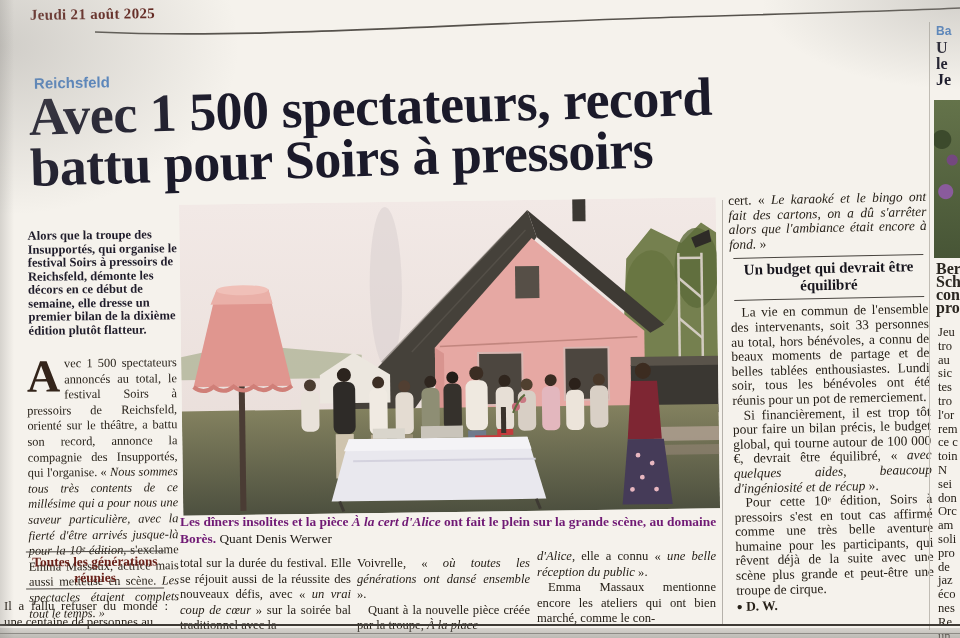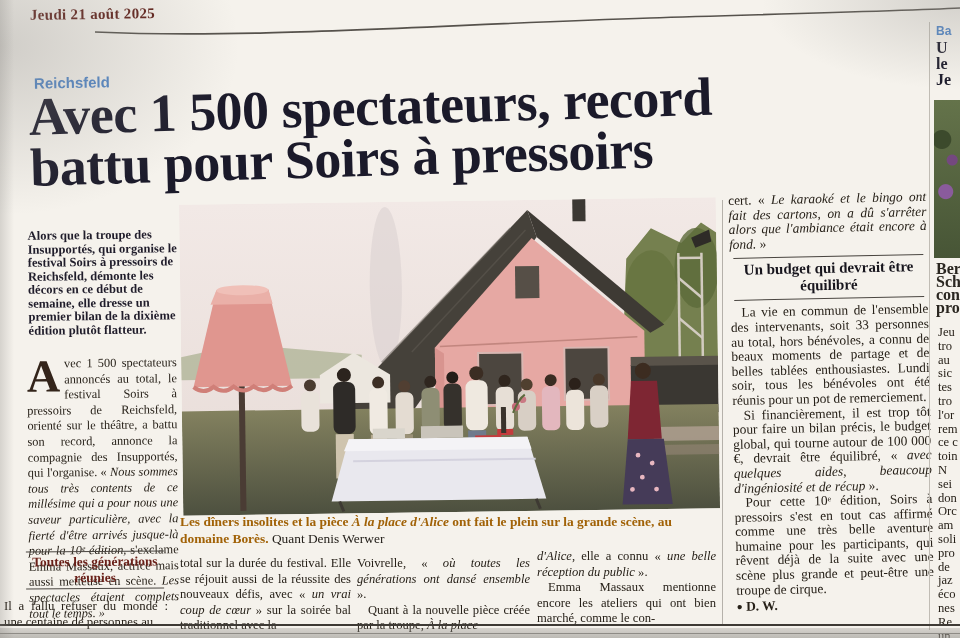--- a/index.html
+++ b/index.html
@@ -33,21 +33,21 @@
   .subhead-rule{border-top:1.6px solid #4a4641;margin:0 4px;}
   .subhead1{font-size:13.4px;font-weight:bold;color:#691f18;line-height:15.5px;
     padding:2px 0 3px;}
   .col1-more{left:4px;top:599px;width:164px;font-size:12.8px;line-height:15.5px;
     text-align:justify;}
 
   
   .photo{left:181px;top:201px;transform:rotate(-0.8deg);}
   .caption{left:180px;top:514px;width:542px;font-size:13.4px;line-height:16.5px;
     color:#24201b;}
-  .caption .bd{color:#a16207;text-align:center;}
+  .caption .bd{color:#701a75;text-align:center;}
 
   
   .bcol{top:556px;font-size:12.6px;line-height:15.6px;text-align:justify;}
   .bcol2{left:180px;width:171px;}
   .bcol3{left:357px;width:173px;}
   .bcol4{left:537px;width:179px;top:549px;}
   .pind{text-indent:11px;margin:0;}
   p.flush{margin:0;text-indent:0;}
 
   
@@ -262,21 +262,21 @@
 
     <g>
       <rect x="57" y="180" width="6" height="126" fill="#4a3c34"></rect>
       <polygon points="36,86 88,86 110,182 12,182" fill="#e0968f"></polygon>
       <polygon points="36,86 88,86 92,100 30,100" fill="#eab0a8"></polygon>
       <path d="M12,182 q10,8 20,0 q10,8 20,0 q10,8 20,0 q10,8 19,0 q10,8 19,0" fill="none" stroke="#d07f78" stroke-width="4"></path>
       <ellipse cx="62" cy="86" rx="26" ry="5" fill="#f0c0b8"></ellipse>
     </g>
   </svg>
 
-  <div class="abs caption"><span class="bd">Les dîners insolites et la pièce </span><span class="it bd">À la place d'Alice</span><span class="bd"> ont fait le plein sur la grande scène, au domaine Borès.</span><span> Quant Denis Werwer</span></div>
+  <div class="abs caption"><span class="bd">Les dîners insolites et la pièce </span><span class="it bd">À la cert d'Alice</span><span class="bd"> ont fait le plein sur la grande scène, au domaine Borès.</span><span> Quant Denis Werwer</span></div>
 
   <div class="abs bcol bcol2"><span>total sur la durée du festival. Elle se réjouit aussi de la réussite des nouveaux défis, avec « </span><span class="it">un vrai coup de cœur</span><span> » sur la soirée bal traditionnel avec la</span></div>
 
   <div class="abs bcol bcol3">
     <p class="flush"><span>Voivrelle, « </span><span class="it">où toutes les générations ont dansé ensemble</span><span> ».</span></p>
     <p class="pind"><span>Quant à la nouvelle pièce créée par la troupe, </span><span class="it">À la place</span></p>
   </div>
 
   <div class="abs bcol bcol4">
     <p class="flush"><span class="it">d'Alice</span><span>, elle a connu « </span><span class="it">une belle réception du public</span><span> ».</span></p>

